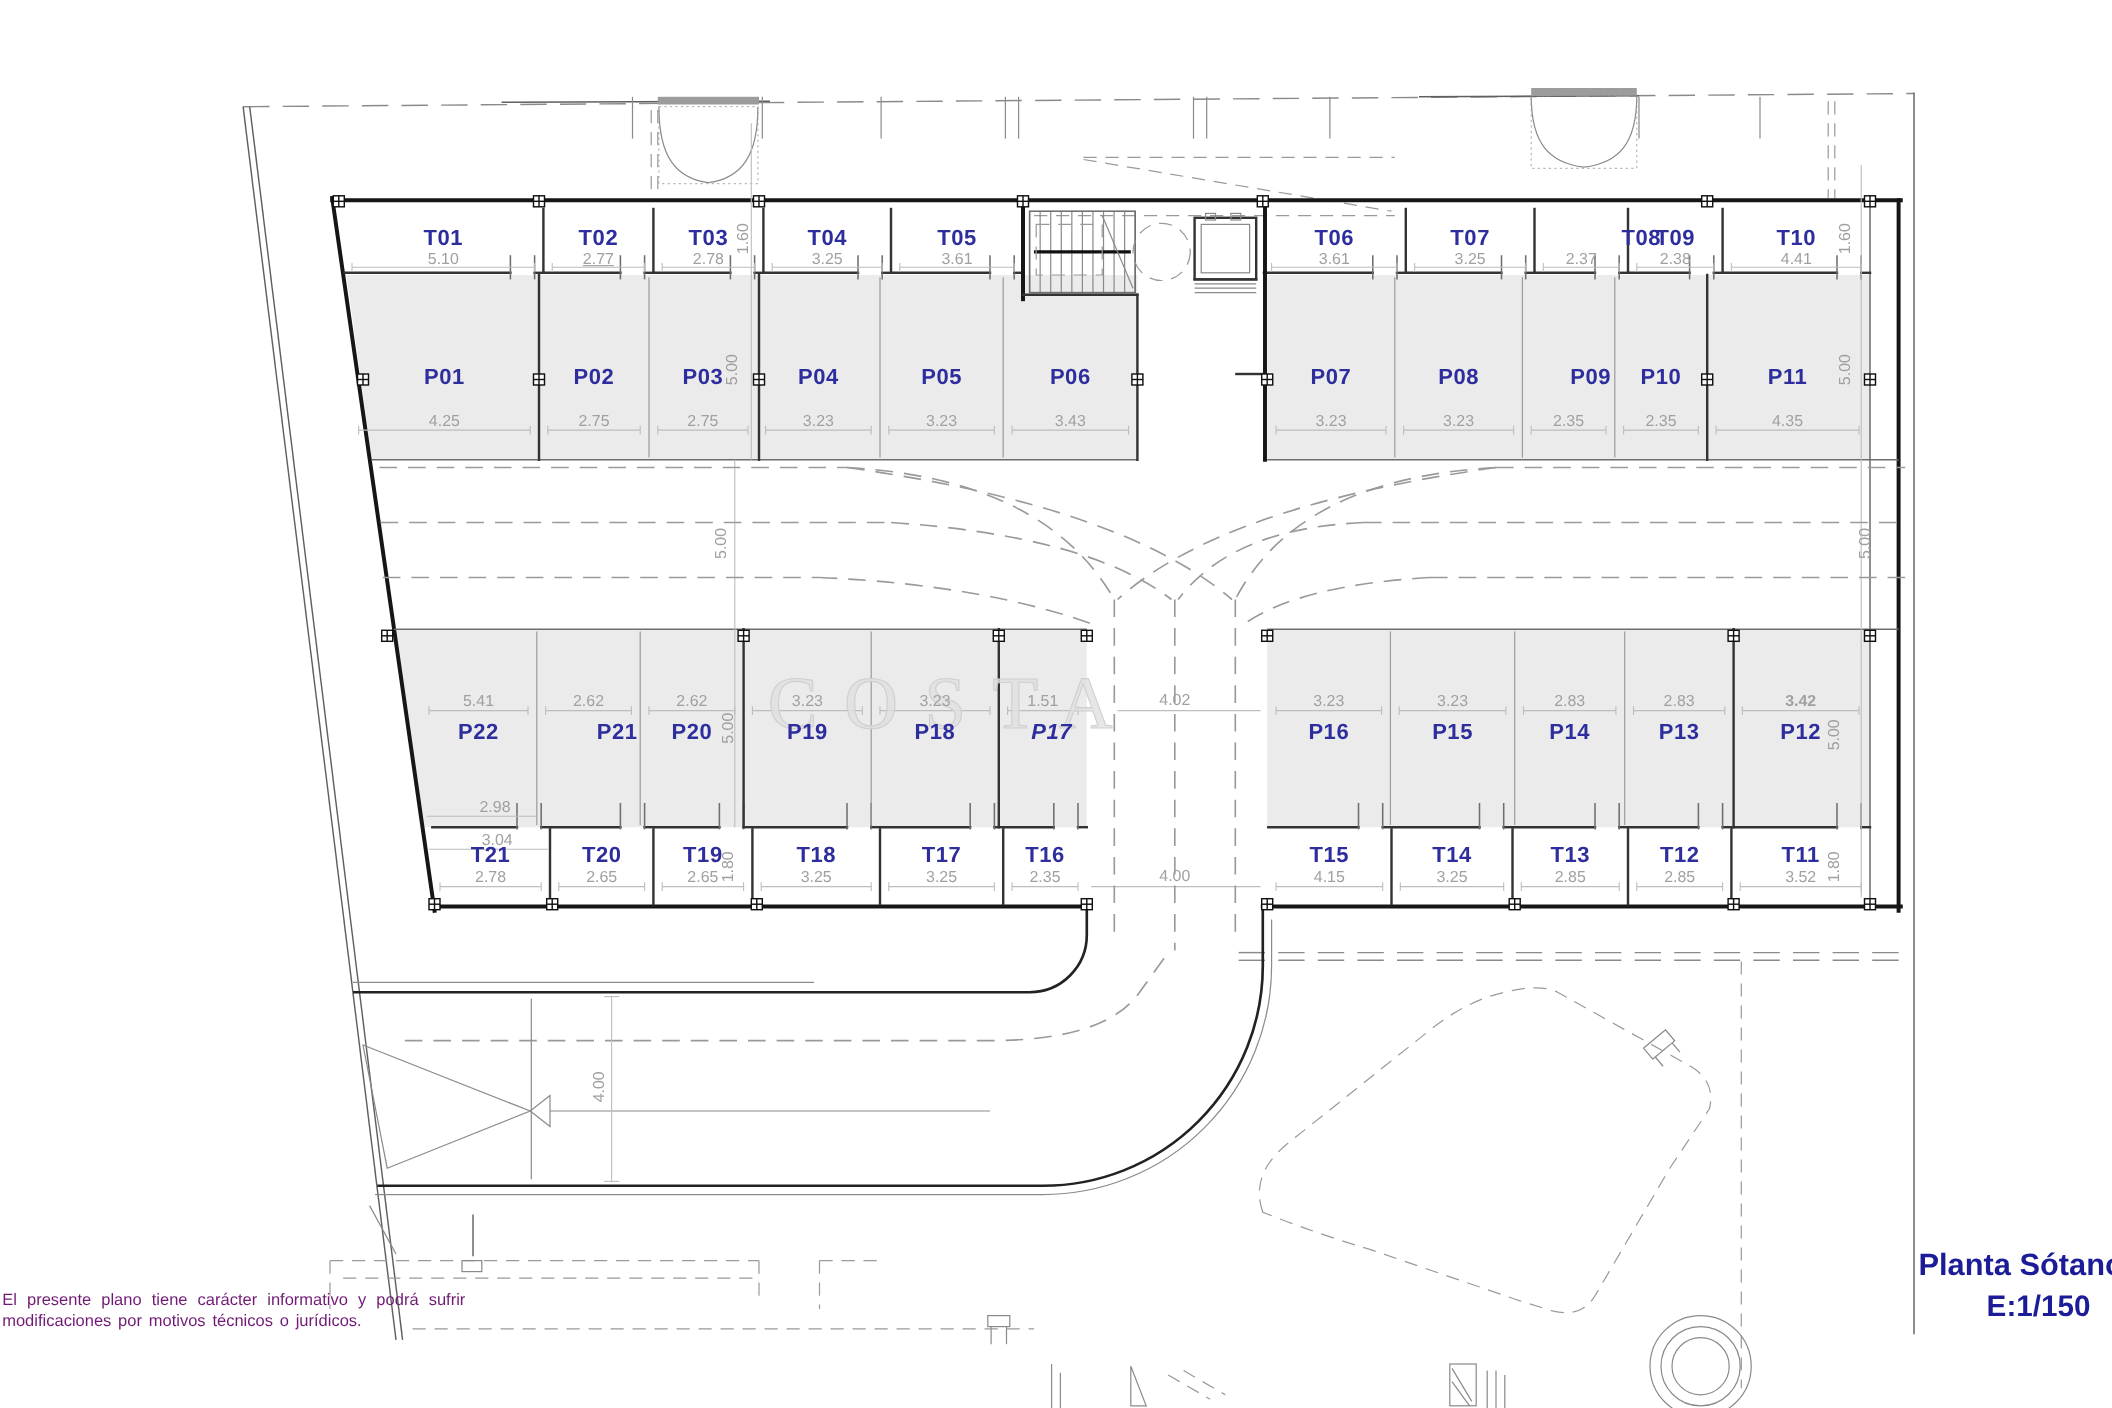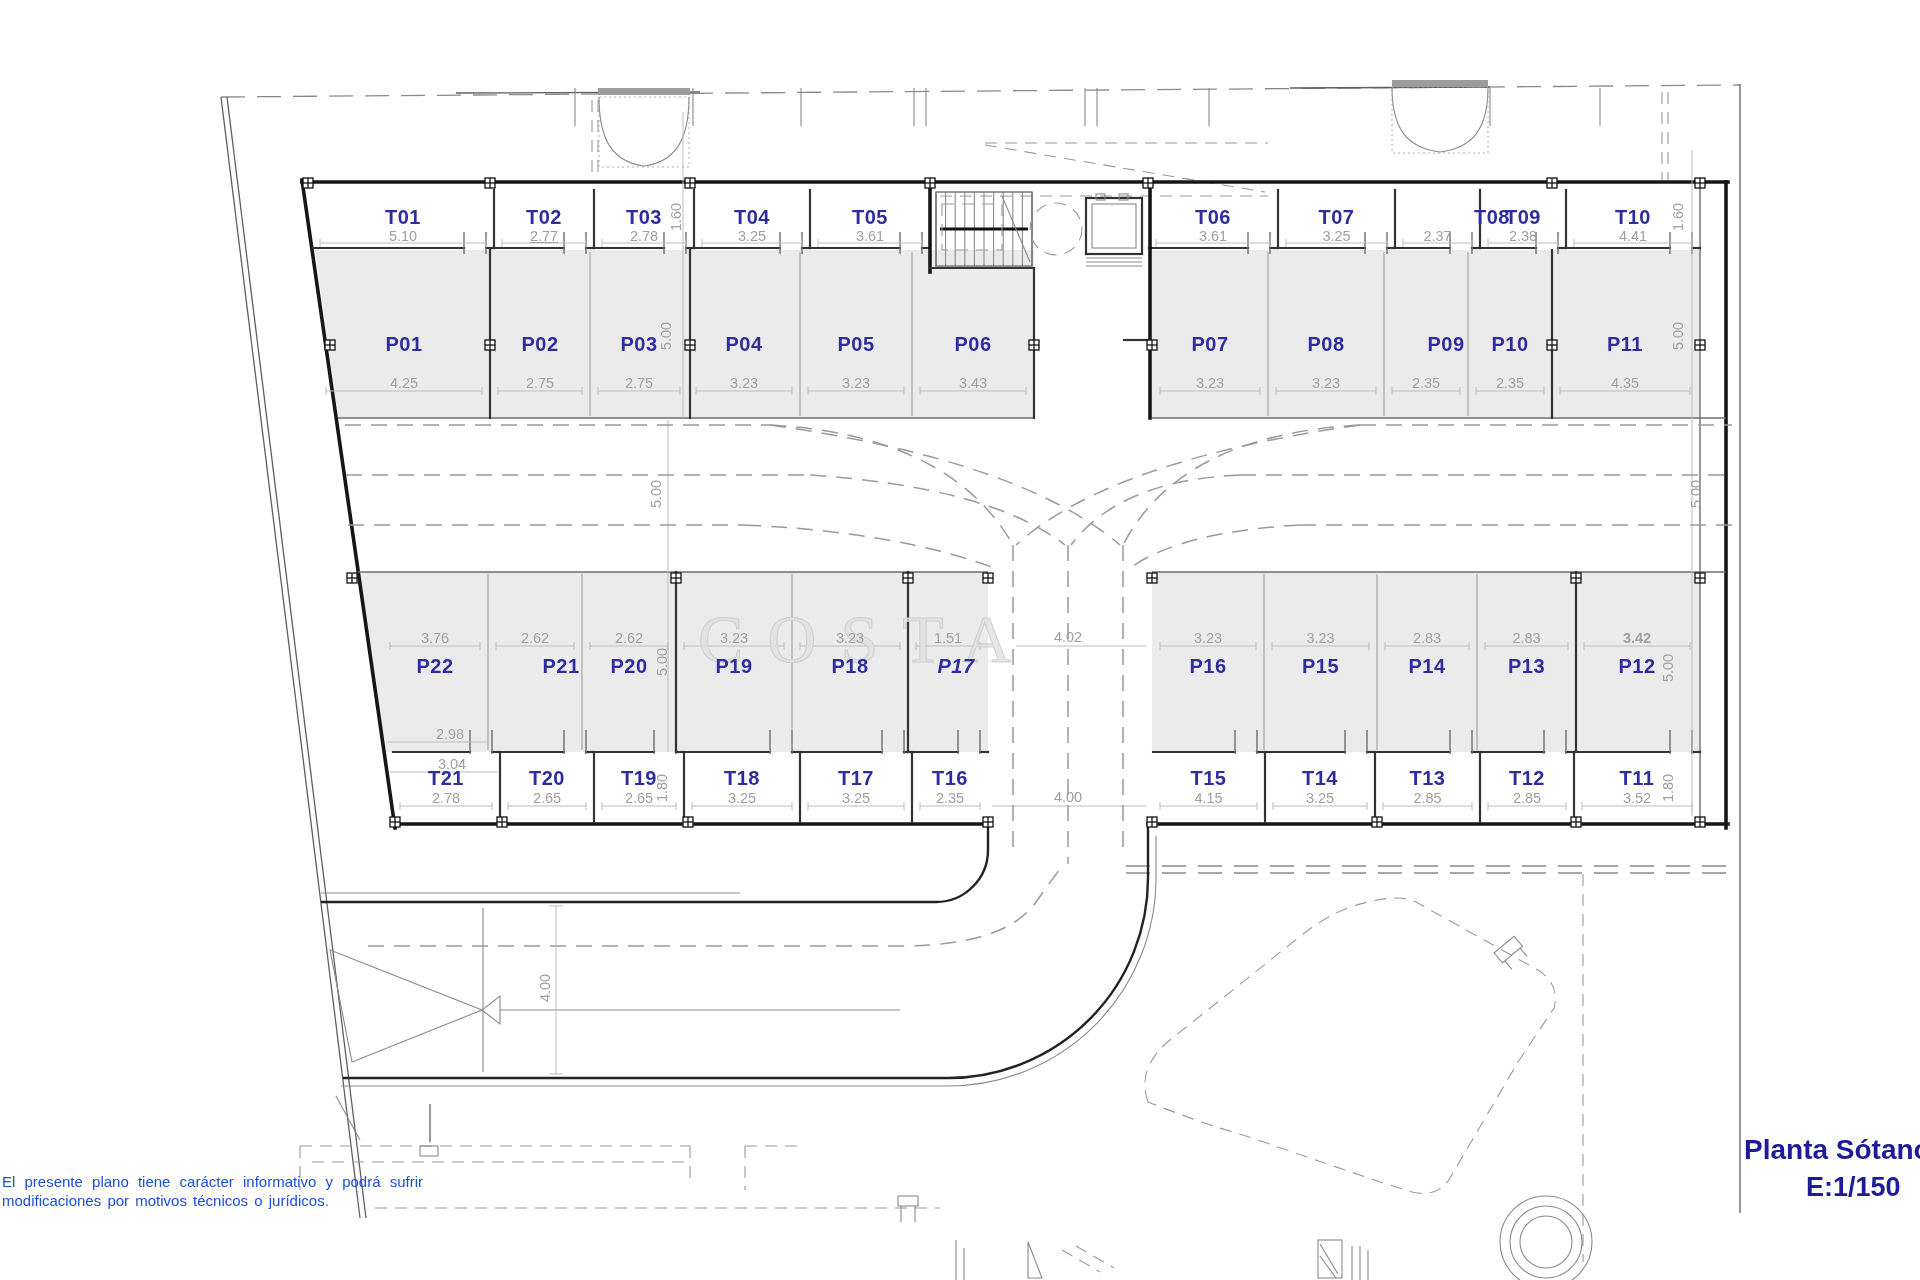--- a/index.html
+++ b/index.html
@@ -24,21 +24,21 @@
   .colm{stroke:#111;stroke-width:1.3;fill:#fff;}
   
   #labels div{position:absolute;transform:translate(-50%,-50%);white-space:nowrap;}
   .ulabel{font-size:20px;font-weight:bold;color:#2d2d9e;letter-spacing:.5px;}
   .udim{font-size:14.5px;color:#a0a0a0;}
   .rot{transform:translate(-50%,-50%) rotate(-90deg) !important;}
   .watermark{position:absolute;left:698px;top:600px;font-family:"Liberation Serif","DejaVu Serif",serif;
              font-size:68px;letter-spacing:24px;color:rgba(224,224,224,.8);
              -webkit-text-stroke:1px #cfcfcf;pointer-events:none;}
   .disclaimer{position:absolute;left:2px;top:1172px;width:470px;font-size:15px;line-height:19px;
-              color:#1d4ed8;}
+              color:#701a75;}
   .disclaimer .l1{word-spacing:5px;display:block;}
   .disclaimer .l2{word-spacing:2px;display:block;}
   .titleblock{position:absolute;left:1744px;top:1134px;color:#1c1c99;font-weight:bold;}
   .titleblock .t1{font-size:28px;white-space:nowrap;}
   .titleblock .t2{font-size:27px;margin-left:62px;margin-top:6px;white-space:nowrap;}
 </style>
 </head>
 <body>
 
 <div class="page">
@@ -554,21 +554,21 @@
       <div class="udim" style="left: 1210px; top: 383px;">3.23</div>
       <div class="ulabel" style="left: 1326px; top: 344px;">P08</div>
       <div class="udim" style="left: 1326px; top: 383px;">3.23</div>
       <div class="ulabel" style="left: 1426px; top: 344px; padding-left: 40px;">P09</div>
       <div class="udim" style="left: 1426px; top: 383px;">2.35</div>
       <div class="ulabel" style="left: 1510px; top: 344px;">P10</div>
       <div class="udim" style="left: 1510px; top: 383px;">2.35</div>
       <div class="ulabel" style="left: 1625px; top: 344px;">P11</div>
       <div class="udim" style="left: 1625px; top: 383px;">4.35</div>
       <div class="ulabel" style="left: 435px; top: 666px;">P22</div>
-      <div class="udim" style="left: 435px; top: 638px;">3.76</div>
+      <div class="udim" style="left: 435px; top: 638px;">5.41</div>
       <div class="ulabel" style="left: 535px; top: 666px; margin-left: 26px;">P21</div>
       <div class="udim" style="left: 535px; top: 638px;">2.62</div>
       <div class="ulabel" style="left: 629px; top: 666px;">P20</div>
       <div class="udim" style="left: 629px; top: 638px;">2.62</div>
       <div class="ulabel" style="left: 734px; top: 666px;">P19</div>
       <div class="udim" style="left: 734px; top: 638px;">3.23</div>
       <div class="ulabel" style="left: 850px; top: 666px;">P18</div>
       <div class="udim" style="left: 850px; top: 638px;">3.23</div>
       <div class="ulabel" style="left: 956px; top: 666px; font-style: italic;">P17</div>
       <div class="udim" style="left: 948px; top: 638px;">1.51</div>

